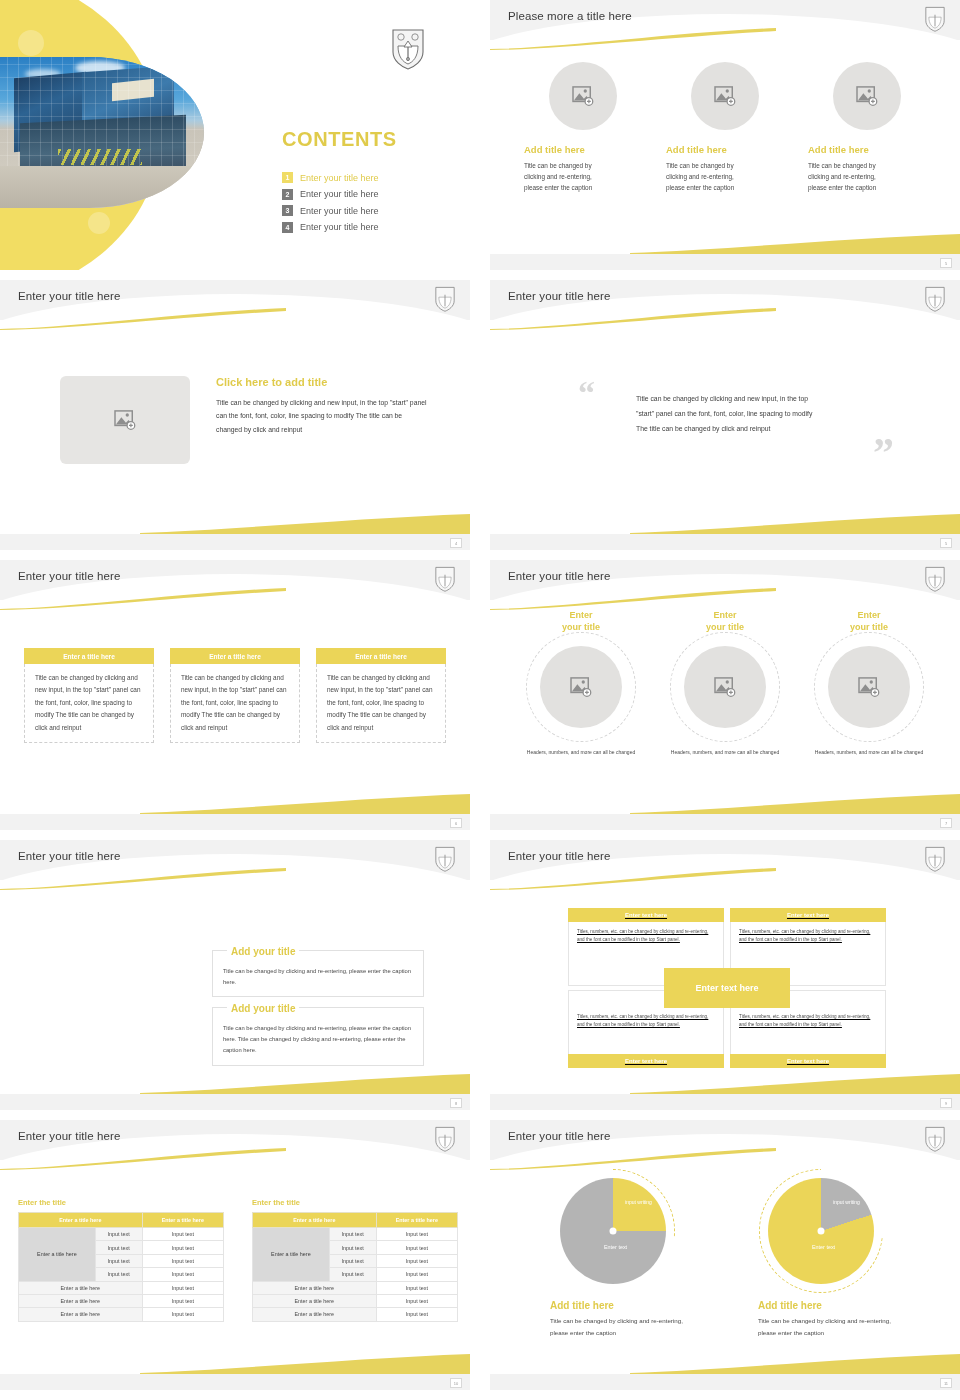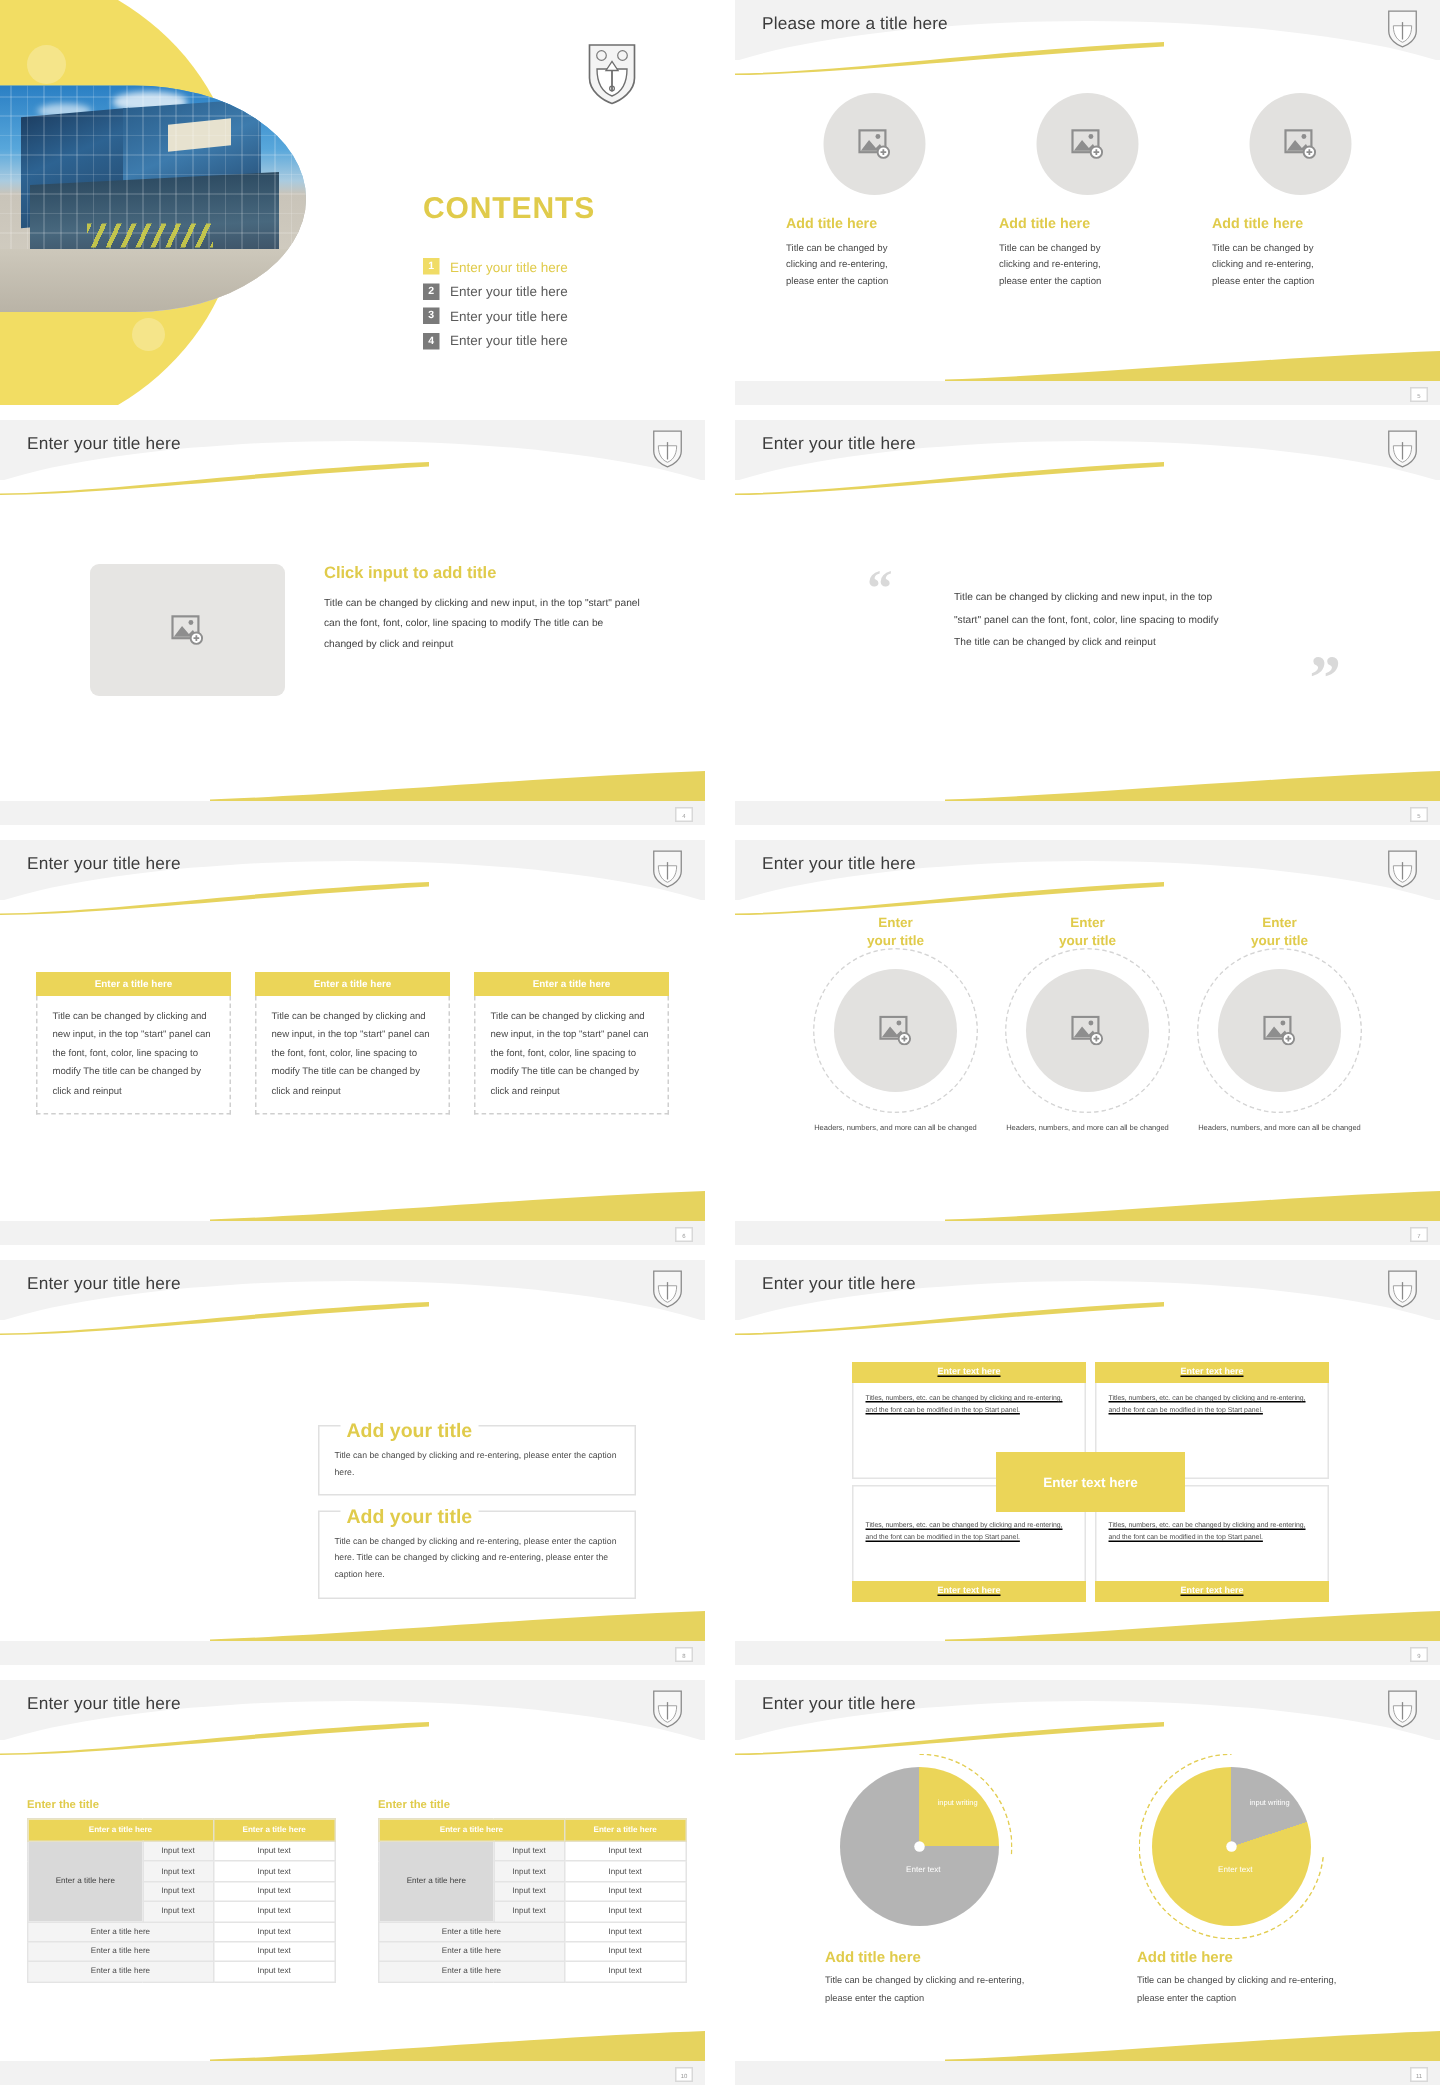--- a/index.html
+++ b/index.html
@@ -163,37 +163,37 @@
      display:flex; justify-content:space-between; }
   .s5-card { width:130px; }
   .s5-hd { background:#EBD558; color:#ffffff; font-size:6.6px; font-weight:bold;
      text-align:center; padding:4.5px 0; }
   .s5-bd { border-left:1px dashed #cfcfcf; border-right:1px dashed #cfcfcf;
      border-bottom:1px dashed #cfcfcf; padding:8px 10px;
      font-size:6.4px; color:#4a4a4a; line-height:1.95; min-height:78px; }
 
   
   .s6-wrap { position:absolute; left:26px; top:72px; width:418px;
-     display:flex; justify-content:center; gap:4px; }
+     display:flex; justify-content:center; gap:20px; }
   .s6-col { width:124px; position:relative; display:flex; flex-direction:column; align-items:center; }
   .s6-ring { width:110px; height:110px; border:1px dashed #d5d5d5; border-radius:50%;
      display:flex; align-items:center; justify-content:center; position:relative; }
   .s6-inner { width:82px; height:82px; border-radius:50%; background:#e2e1df;
      display:flex; align-items:center; justify-content:center; }
   .s6-h { position:absolute; top:-22px; z-index:3; text-align:center;
      font-size:9px; font-weight:bold; color:#E0CB4B; line-height:1.3; }
   .s6-cap { margin-top:6px; font-size:5px; color:#4a4a4a; text-align:center; line-height:1.6; }
 
   
   .s7-left { position:absolute; left:68px; top:118px; width:130px; }
   .s7-big { font-size:17px; font-weight:bold; color:#E0CB4B; margin-bottom:7px; }
   .s7-p { font-size:6.6px; color:#3f3f3f; line-height:2.0; }
   .s7-right { position:absolute; left:212px; top:110px; width:212px; }
   .s7-box { border:1px solid #e0e0e0; padding:7px 10px 9px; position:relative; margin-bottom:10px; }
-  .s7-box-h { font-size:13px; font-weight:bold; color:#E0CB4B;
+  .s7-box-h { font-size:10px; font-weight:bold; color:#E0CB4B;
      background:#fff; padding:0 4px; position:absolute; top:-5px; left:14px; }
   .s7-box-p { font-size:5.8px; color:#4a4a4a; line-height:1.85; margin-top:8px; }
 
   
   .s8 { position:absolute; left:78px; top:68px; width:318px; }
   .s8-row { display:flex; gap:6px; }
   .s8-cell { width:156px; }
   .s8-bar { background:#EBD558; color:#fff; font-size:6px; font-weight:bold;
      text-align:center; padding:4px 0; }
   .s8-txt { border:1px solid #e4e4e4; border-top:none; padding:6px 8px;
@@ -376,21 +376,21 @@
         <div class="rect-ph">
           <svg class="img-icon" viewBox="0 0 24 22">
               <rect x="1" y="1" width="19" height="16" fill="none" stroke="#8e8e8e" stroke-width="1.6"></rect>
               <circle cx="14.5" cy="5.5" r="1.8" fill="#8e8e8e"></circle>
               <path d="M2 16 L8 8 L13 14 L16 11 L19 16 Z" fill="#8e8e8e"></path>
               <circle cx="18.5" cy="17" r="4.2" fill="#fff" stroke="#8e8e8e" stroke-width="1.4"></circle>
               <path d="M18.5 14.9 V19.1 M16.4 17 H20.6" stroke="#8e8e8e" stroke-width="1.3"></path>
             </svg>
         </div>
         <div>
-          <div class="s3-h">Click input to add title</div>
+          <div class="s3-h">Click here to add title</div>
           <div class="s3-p">Title can be changed by clicking and new input, in the top "start" panel can the font, font, color, line spacing to modify The title can be changed by click and reinput</div>
         </div>
       </div>
     </div>
     <div class="bottom-band"></div>
       <div class="bottom-curve"></div>
     <div class="yellow-swoosh-bot">
         <svg width="330" height="20" viewBox="0 0 330 20">
           <path d="M330 0 C220 4 90 16 0 19 L0 20 L330 20 Z" fill="#E6D35E"></path>
         </svg>

